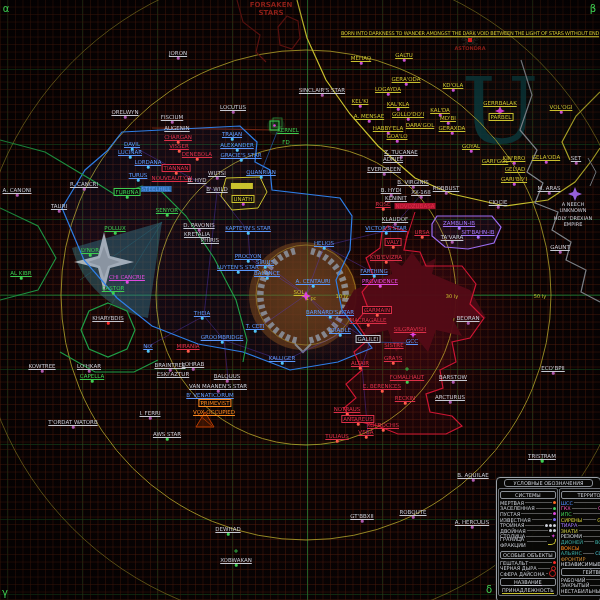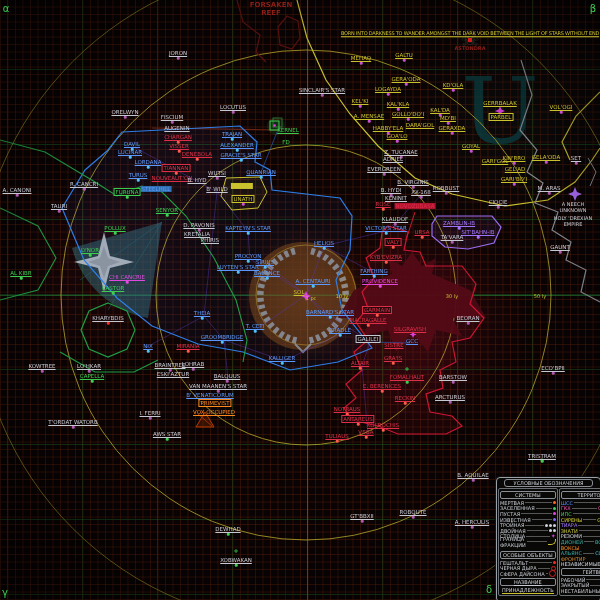--- a/index.html
+++ b/index.html
@@ -165,21 +165,21 @@
       <path d="M234,551 L238,551 M236,549 L236,553"></path>
     </g>
   </svg>
 
   <div id="labels">
       <span class="lb c-G nu" style="left: 6px; top: 8px; font-size: 10px;">α</span>
       <span class="lb c-G nu" style="left: 593px; top: 8px; font-size: 10px;">β</span>
       <span class="lb c-G nu" style="left: 5px; top: 592px; font-size: 10px;">γ</span>
       <span class="lb c-G nu" style="left: 489px; top: 589px; font-size: 10px;">δ</span>
       <span class="lb c-D nu" style="left: 271px; top: 6px; font-size: 7px;">FORSAKEN</span>
-      <span class="lb c-D nu" style="left: 271px; top: 14px; font-size: 7px;">REEF</span>
+      <span class="lb c-D nu" style="left: 271px; top: 14px; font-size: 7px;">STARS</span>
       <span class="lb c-Y" style="left: 470px; top: 34px; font-size: 5px; letter-spacing: -0.2px;">BORN INTO DARKNESS TO WANDER AMONGST THE DARK VOID BETWEEN THE LIGHT OF STARS WITHOUT END</span>
       <span class="lb c-D nu" style="left: 470px; top: 49px; font-size: 5px;">ASTONDRA</span>
       <span class="lb c-Y nu" style="left: 311px; top: 299px; font-size: 5px;">1 pc</span>
       <span class="lb c-Y nu" style="left: 342px; top: 297px; font-size: 5px;">10 ly</span>
       <span class="lb c-Y nu" style="left: 452px; top: 297px; font-size: 5px;">30 ly</span>
       <span class="lb c-Y nu" style="left: 540px; top: 297px; font-size: 5px;">50 ly</span>
       <span class="lb c-W nu" style="left: 573px; top: 205px; font-size: 5px;">A NEECH</span>
       <span class="lb c-W nu" style="left: 573px; top: 211px; font-size: 5px;">UNKNOWN</span>
       <span class="lb c-W nu" style="left: 573px; top: 219px; font-size: 5px;">HOLY 'DREXIAN</span>
       <span class="lb c-W nu" style="left: 573px; top: 225px; font-size: 5px;">EMPIRE</span>

